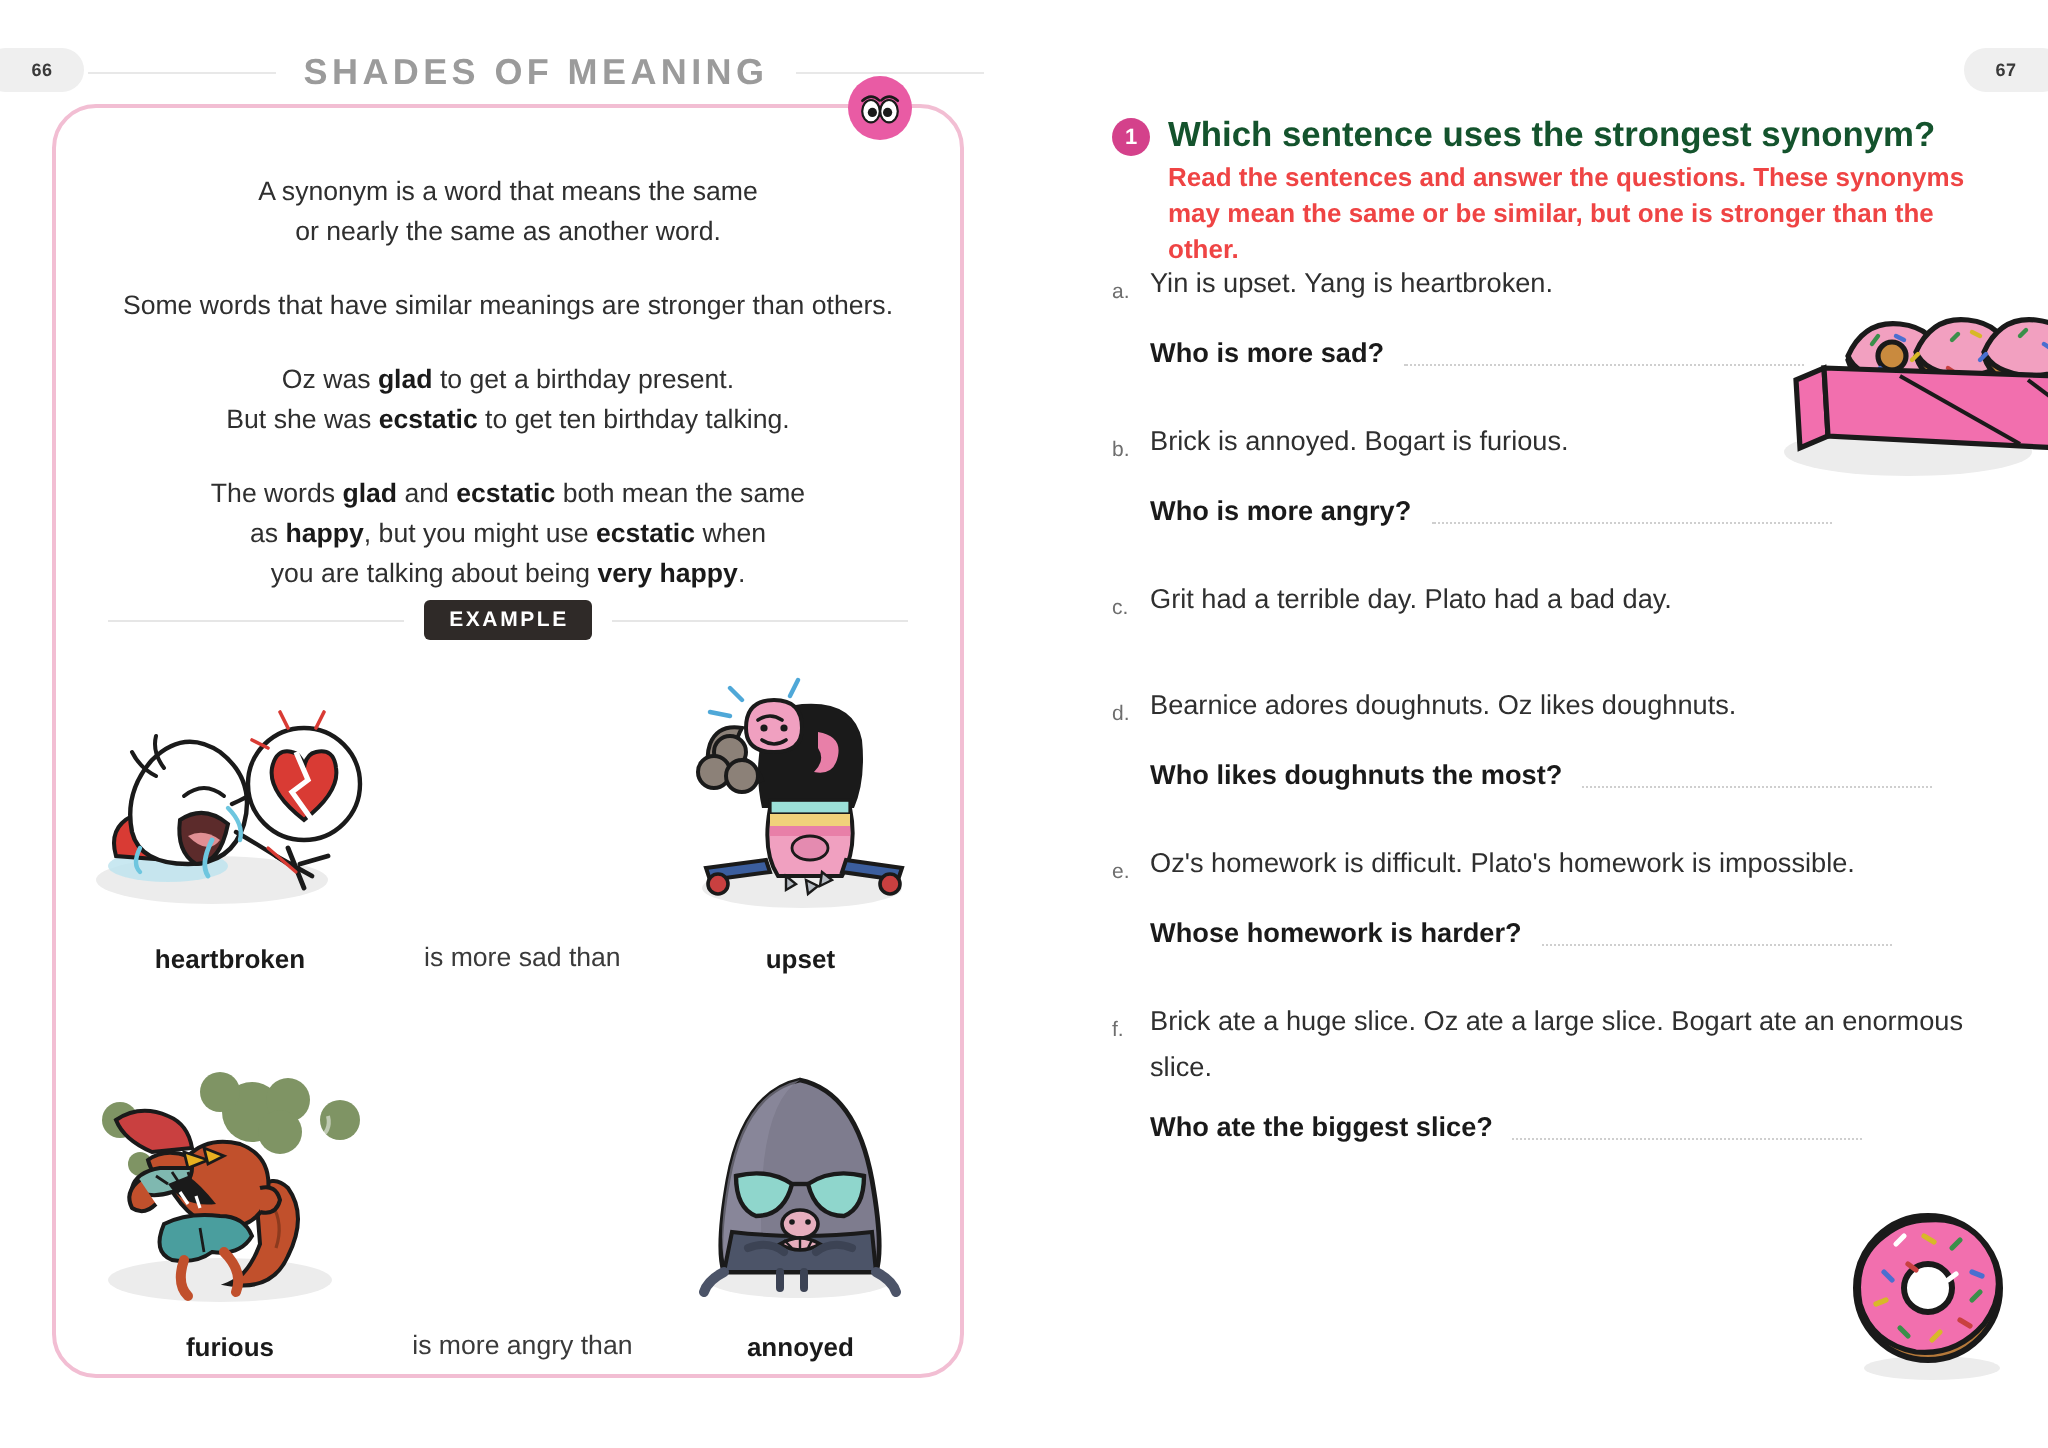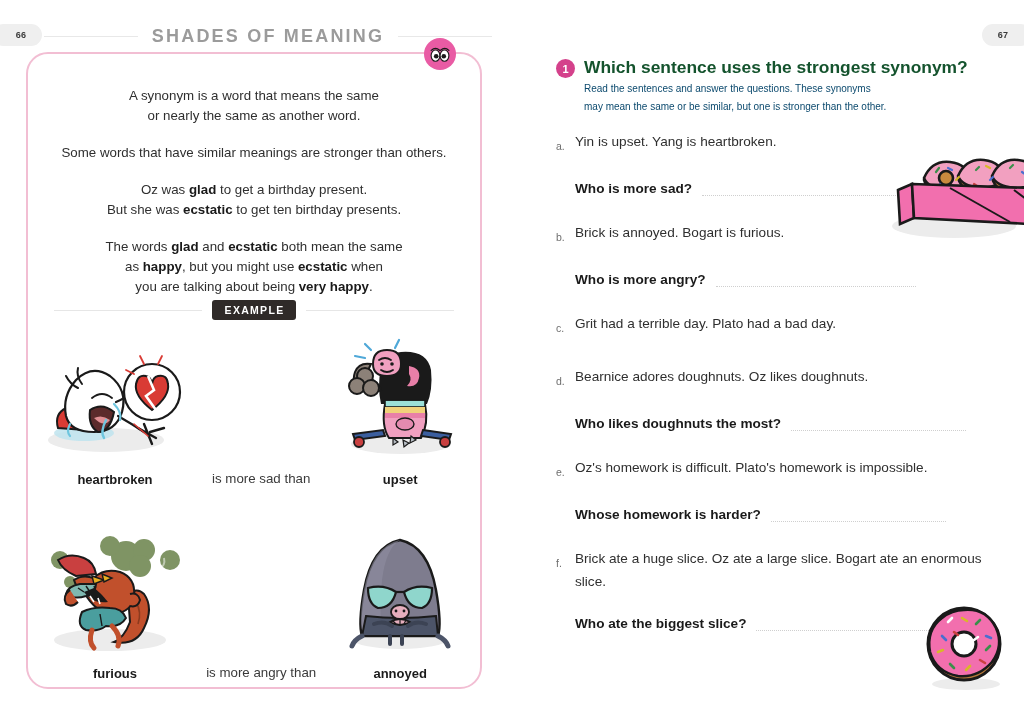--- a/index.html
+++ b/index.html
@@ -195,24 +195,25 @@
     margin-top: 3px;
   }
   .q-title {
     font-size: 17.4px;
     font-weight: bold;
     color: #14532d;
     line-height: 22px;
     margin: 0;
   }
   .q-sub {
-    font-size: 10px;
+    font-size: 13px;
     line-height: 18px;
-    color: #0c4a6e;
+    color: #ef4444;
     margin: 2px 0 0 0;
+    font-weight: bold;
   }
 
   .items {
     position: absolute;
     left: 44px;
     top: 130px;
     right: 36px;
   }
   .item { margin-bottom: 25px; }
   .item-stem {
@@ -223,23 +224,23 @@
     color: #2f2f2f;
   }
   .item-letter {
     font-size: 10.5px;
     color: #6e6e6e;
     flex: 0 0 11px;
     padding-top: 5px;
   }
   .item-q {
     display: flex;
-    align-items: flex-end;
+    align-items: center;
     gap: 10px;
-    margin: 23px 0 0 19px;
+    margin: 11px 0 0 19px;
   }
   .item-q-label {
     font-size: 13.6px;
     font-weight: bold;
     color: #1a1a1a;
     white-space: nowrap;
   }
   .answer-line {
     flex: 1;
     border-bottom: 1.5px dotted #cfcfcf;
@@ -296,21 +297,21 @@
       <div class="intro">
         <p>
           <span>A synonym is a word that means the same</span><br>
           <span>or nearly the same as another word.</span>
         </p>
         <p>
           <span>Some words that have similar meanings are stronger than others.</span>
         </p>
         <p>
           <span>Oz was </span><b>glad</b><span> to get a birthday present.</span><br>
-          <span>But she was </span><b>ecstatic</b><span> to get ten birthday presents.</span>
+          <span>But she was </span><b>ecstatic</b><span> to get ten birthday talking.</span>
         </p>
         <p>
           <span>The words </span><b>glad</b><span> and </span><b>ecstatic</b><span> both mean the same</span><br>
           <span>as </span><b>happy</b><span>, but you might use </span><b>ecstatic</b><span> when</span><br>
           <span>you are talking about being </span><b>very happy</b><span>.</span>
         </p>
       </div>
 
       <div class="example-row">
         <div class="example-rule"></div>

